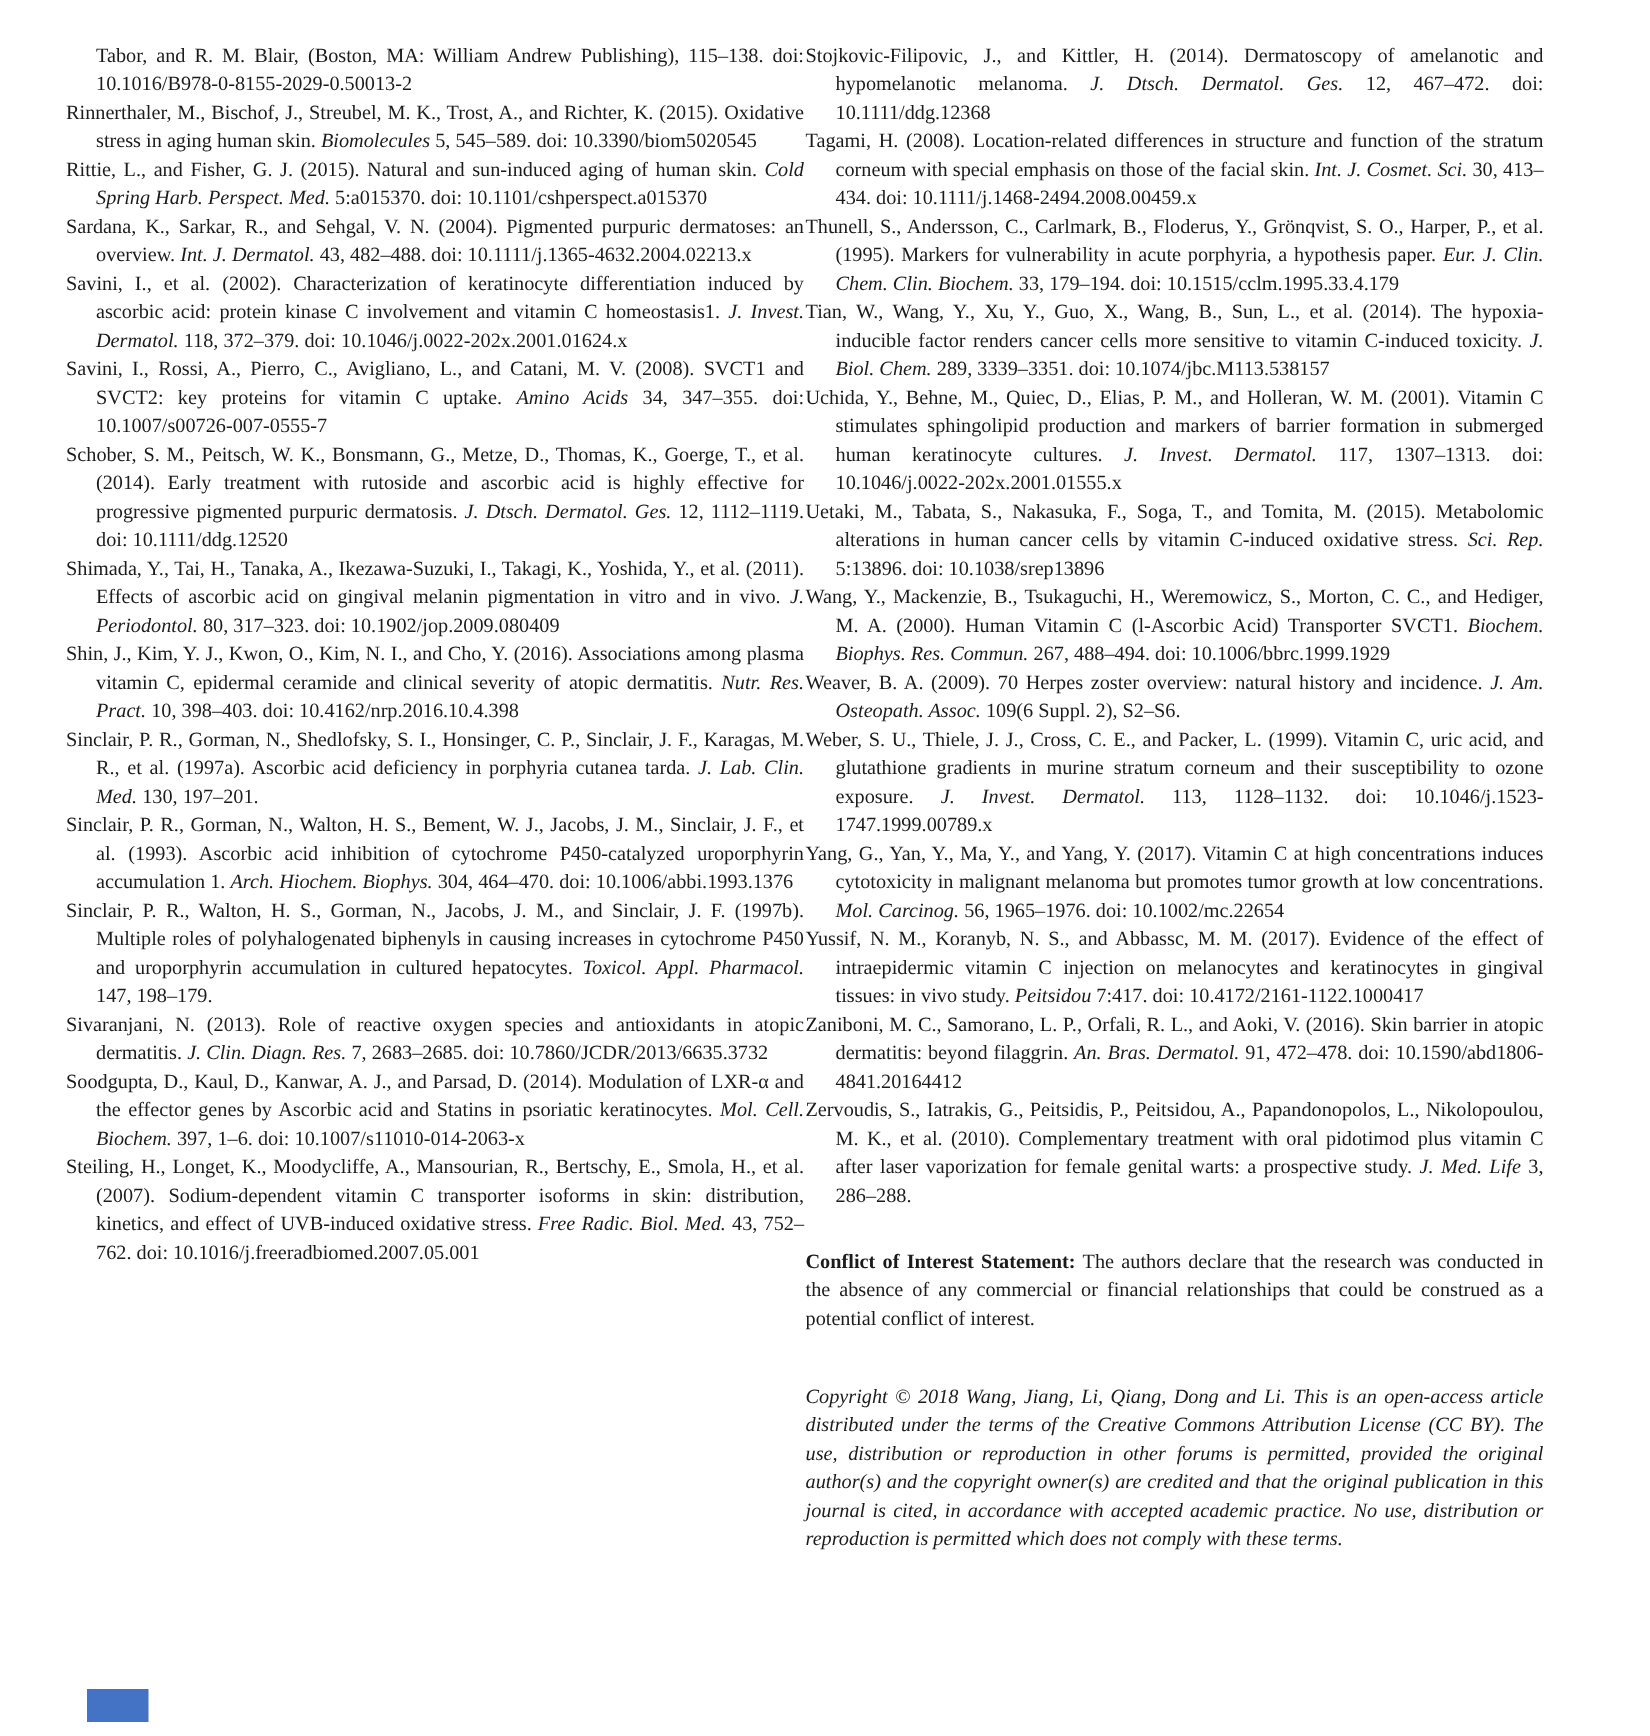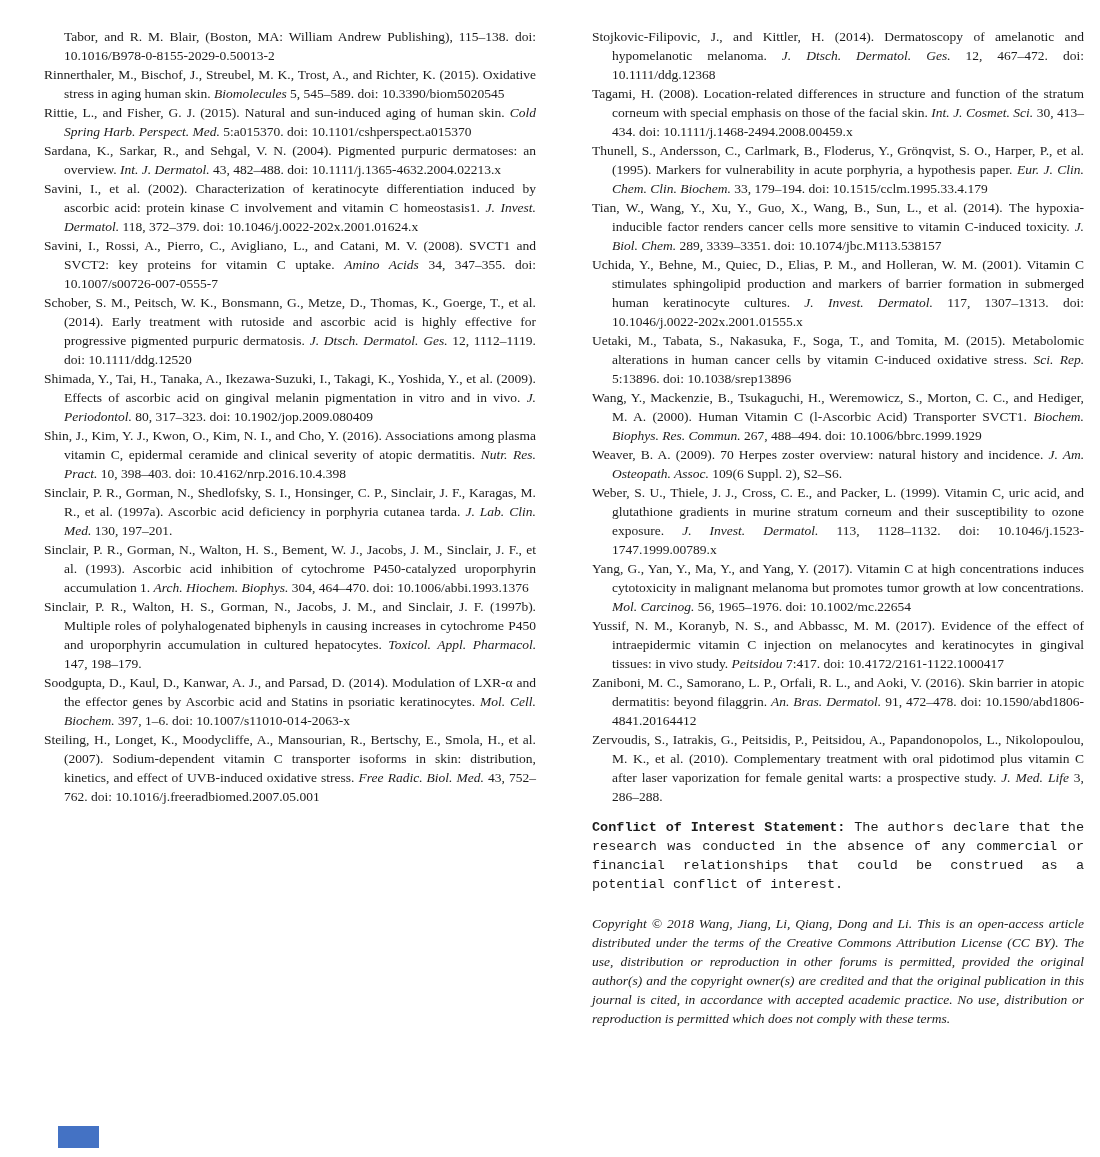--- a/index.html
+++ b/index.html
@@ -22,37 +22,36 @@
   }
   .col {
     position: absolute;
     top: 27px;
     width: 492px;
     font-size: 13.5px;
     line-height: 19px;
     text-align: justify;
   }
   .col-left  { left: 44px; }
-  .col-right { left: 592px; }
+  .col-right { left: 537px; }
   p.ref {
     margin: 0;
     padding-left: 20px;
     text-indent: -20px;
   }
   p.ref.cont {
     text-indent: 0;
   }
   .it { font-style: italic; }
   p.conflict {
-    margin: 12px 0 0 0;
-    font-family: Liberation Mono, monospace;
+    margin: 25px 0 0 0;
   }
   p.conflict .coi-label { font-weight: bold; }
   p.copyright {
-    margin: 20px 0 0 0;
+    margin: 33px 0 0 0;
     font-style: italic;
   }
   .footer-artifact {
     position: absolute;
     left: 58px;
     top: 1126px;
     width: 41px;
     height: 22px;
   }
 </style>
@@ -62,25 +61,26 @@
 <div class="page">
 
   <div class="col col-left" id="col-left">
       <p class="ref cont"><span>Tabor, and R. M. Blair, (Boston, MA: William Andrew Publishing), 115–138. doi: 10.1016/B978-0-8155-2029-0.50013-2</span></p>
       <p class="ref"><span>Rinnerthaler, M., Bischof, J., Streubel, M. K., Trost, A., and Richter, K. (2015). Oxidative stress in aging human skin. </span><span class="it">Biomolecules</span><span> 5, 545–589. doi: 10.3390/biom5020545</span></p>
       <p class="ref"><span>Rittie, L., and Fisher, G. J. (2015). Natural and sun-induced aging of human skin. </span><span class="it">Cold Spring Harb. Perspect. Med.</span><span> 5:a015370. doi: 10.1101/cshperspect.a015370</span></p>
       <p class="ref"><span>Sardana, K., Sarkar, R., and Sehgal, V. N. (2004). Pigmented purpuric dermatoses: an overview. </span><span class="it">Int. J. Dermatol.</span><span> 43, 482–488. doi: 10.1111/j.1365-4632.2004.02213.x</span></p>
       <p class="ref"><span>Savini, I., et al. (2002). Characterization of keratinocyte differentiation induced by ascorbic acid: protein kinase C involvement and vitamin C homeostasis1. </span><span class="it">J. Invest. Dermatol.</span><span> 118, 372–379. doi: 10.1046/j.0022-202x.2001.01624.x</span></p>
       <p class="ref"><span>Savini, I., Rossi, A., Pierro, C., Avigliano, L., and Catani, M. V. (2008). SVCT1 and SVCT2: key proteins for vitamin C uptake. </span><span class="it">Amino Acids</span><span> 34, 347–355. doi: 10.1007/s00726-007-0555-7</span></p>
       <p class="ref"><span>Schober, S. M., Peitsch, W. K., Bonsmann, G., Metze, D., Thomas, K., Goerge, T., et al. (2014). Early treatment with rutoside and ascorbic acid is highly effective for progressive pigmented purpuric dermatosis. </span><span class="it">J. Dtsch. Dermatol. Ges.</span><span> 12, 1112–1119. doi: 10.1111/ddg.12520</span></p>
-      <p class="ref"><span>Shimada, Y., Tai, H., Tanaka, A., Ikezawa-Suzuki, I., Takagi, K., Yoshida, Y., et al. (2009). Effects of ascorbic acid on gingival melanin pigmentation in vitro and in vivo. </span><span class="it">J. Periodontol.</span><span> 80, 317–323. doi: 10.1902/jop.2009.080409</span></p>
+      <p class="ref"><span>Shimada, Y., Tai, H., Tanaka, A., Ikezawa-Suzuki, I., Takagi, K., Yoshida, Y., et al. (2011). Effects of ascorbic acid on gingival melanin pigmentation in vitro and in vivo. </span><span class="it">J. Periodontol.</span><span> 80, 317–323. doi: 10.1902/jop.2009.080409</span></p>
       <p class="ref"><span>Shin, J., Kim, Y. J., Kwon, O., Kim, N. I., and Cho, Y. (2016). Associations among plasma vitamin C, epidermal ceramide and clinical severity of atopic dermatitis. </span><span class="it">Nutr. Res. Pract.</span><span> 10, 398–403. doi: 10.4162/nrp.2016.10.4.398</span></p>
       <p class="ref"><span>Sinclair, P. R., Gorman, N., Shedlofsky, S. I., Honsinger, C. P., Sinclair, J. F., Karagas, M. R., et al. (1997a). Ascorbic acid deficiency in porphyria cutanea tarda. </span><span class="it">J. Lab. Clin. Med.</span><span> 130, 197–201.</span></p>
       <p class="ref"><span>Sinclair, P. R., Gorman, N., Walton, H. S., Bement, W. J., Jacobs, J. M., Sinclair, J. F., et al. (1993). Ascorbic acid inhibition of cytochrome P450-catalyzed uroporphyrin accumulation 1. </span><span class="it">Arch. Hiochem. Biophys.</span><span> 304, 464–470. doi: 10.1006/abbi.1993.1376</span></p>
       <p class="ref"><span>Sinclair, P. R., Walton, H. S., Gorman, N., Jacobs, J. M., and Sinclair, J. F. (1997b). Multiple roles of polyhalogenated biphenyls in causing increases in cytochrome P450 and uroporphyrin accumulation in cultured hepatocytes. </span><span class="it">Toxicol. Appl. Pharmacol.</span><span> 147, 198–179.</span></p>
+      <p class="ref"><span>Sivaranjani, N. (2013). Role of reactive oxygen species and antioxidants in atopic dermatitis. </span><span class="it">J. Clin. Diagn. Res.</span><span> 7, 2683–2685. doi: 10.7860/JCDR/2013/6635.3732</span></p>
       <p class="ref"><span>Soodgupta, D., Kaul, D., Kanwar, A. J., and Parsad, D. (2014). Modulation of LXR-α and the effector genes by Ascorbic acid and Statins in psoriatic keratinocytes. </span><span class="it">Mol. Cell. Biochem.</span><span> 397, 1–6. doi: 10.1007/s11010-014-2063-x</span></p>
       <p class="ref"><span>Steiling, H., Longet, K., Moodycliffe, A., Mansourian, R., Bertschy, E., Smola, H., et al. (2007). Sodium-dependent vitamin C transporter isoforms in skin: distribution, kinetics, and effect of UVB-induced oxidative stress. </span><span class="it">Free Radic. Biol. Med.</span><span> 43, 752–762. doi: 10.1016/j.freeradbiomed.2007.05.001</span></p>
     </div>
 
   <div class="col col-right" id="col-right">
     <div id="right-refs">
         <p class="ref"><span>Stojkovic-Filipovic, J., and Kittler, H. (2014). Dermatoscopy of amelanotic and hypomelanotic melanoma. </span><span class="it">J. Dtsch. Dermatol. Ges.</span><span> 12, 467–472. doi: 10.1111/ddg.12368</span></p>
         <p class="ref"><span>Tagami, H. (2008). Location-related differences in structure and function of the stratum corneum with special emphasis on those of the facial skin. </span><span class="it">Int. J. Cosmet. Sci.</span><span> 30, 413–434. doi: 10.1111/j.1468-2494.2008.00459.x</span></p>
         <p class="ref"><span>Thunell, S., Andersson, C., Carlmark, B., Floderus, Y., Grönqvist, S. O., Harper, P., et al. (1995). Markers for vulnerability in acute porphyria, a hypothesis paper. </span><span class="it">Eur. J. Clin. Chem. Clin. Biochem.</span><span> 33, 179–194. doi: 10.1515/cclm.1995.33.4.179</span></p>
         <p class="ref"><span>Tian, W., Wang, Y., Xu, Y., Guo, X., Wang, B., Sun, L., et al. (2014). The hypoxia-inducible factor renders cancer cells more sensitive to vitamin C-induced toxicity. </span><span class="it">J. Biol. Chem.</span><span> 289, 3339–3351. doi: 10.1074/jbc.M113.538157</span></p>

